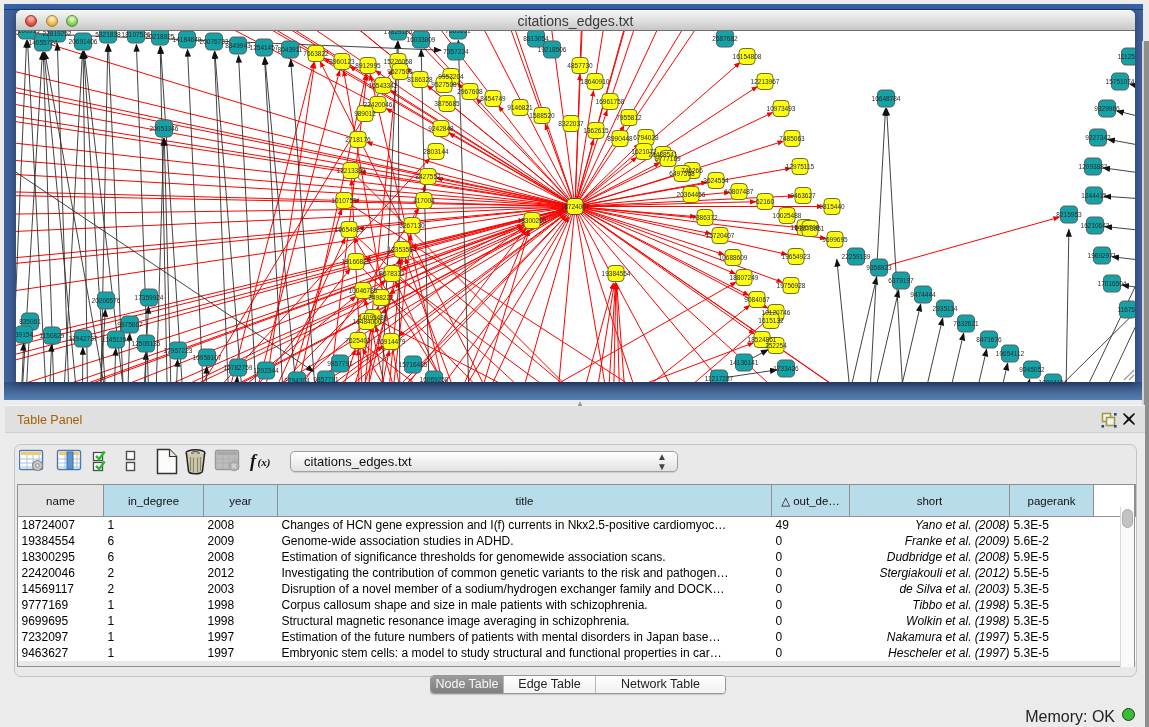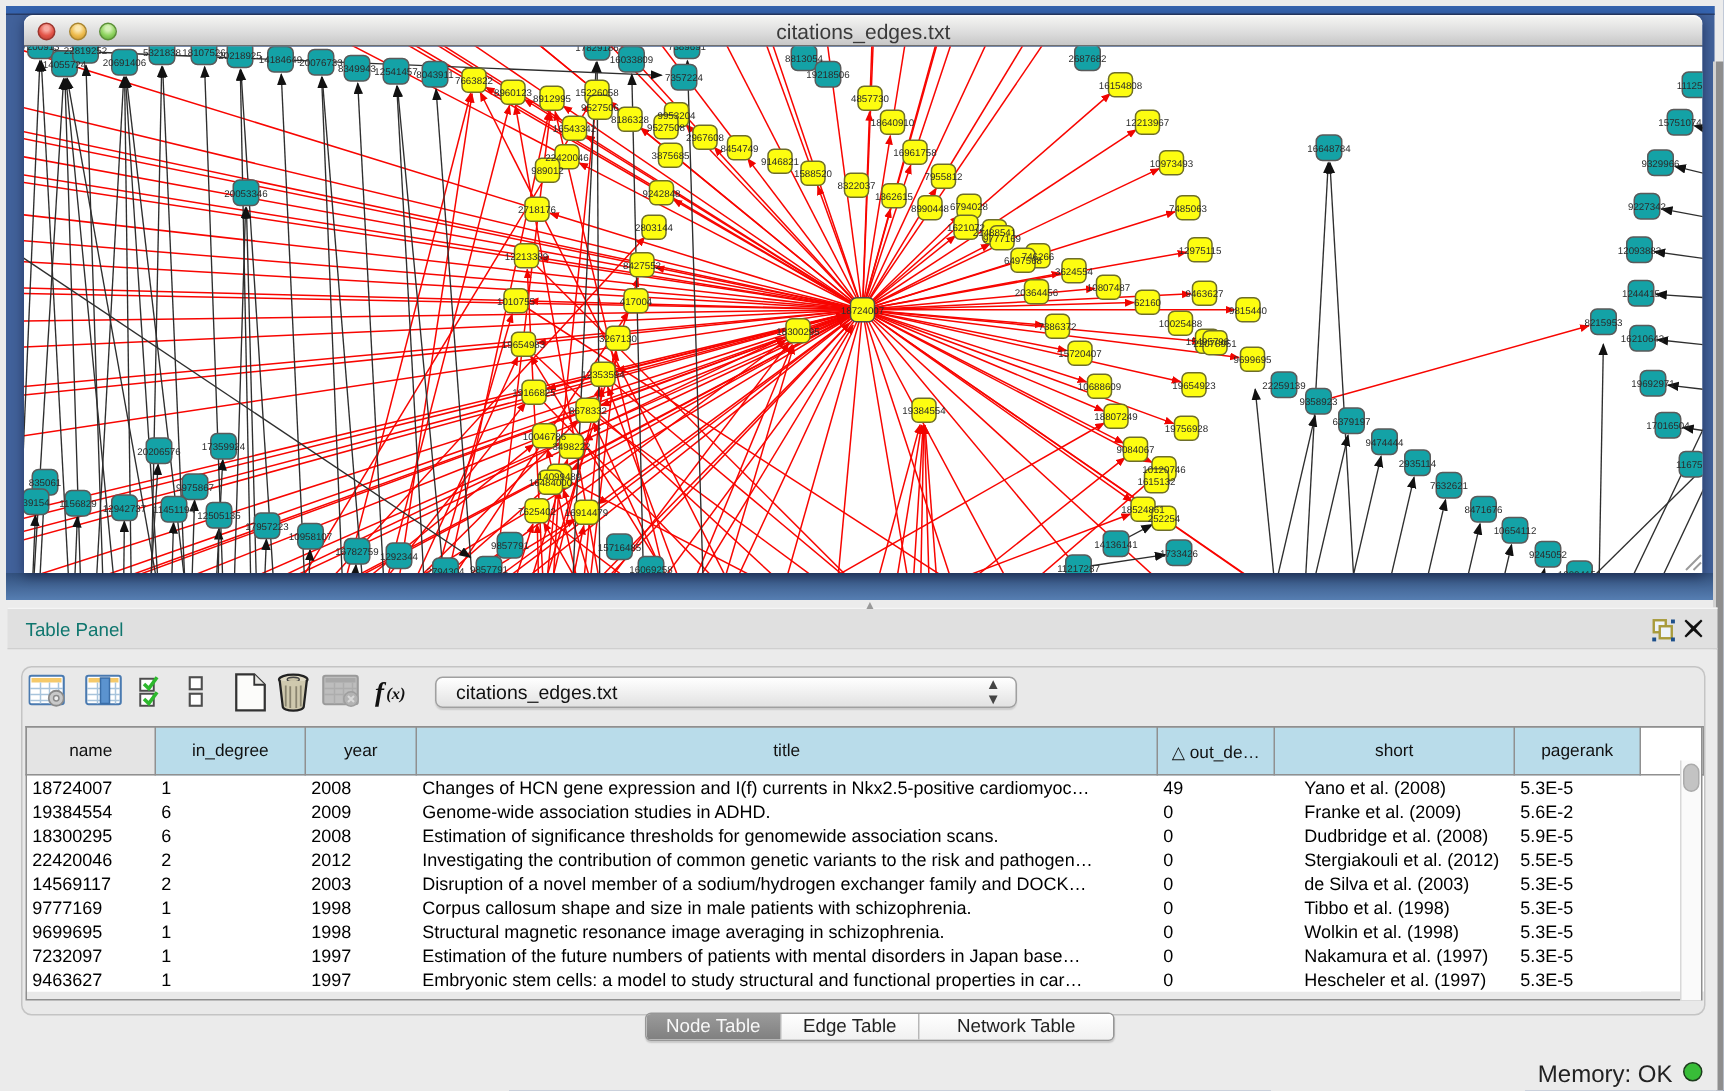--- a/index.html
+++ b/index.html
@@ -8,31 +8,31 @@
 .frame .bstrip { position:absolute; left:0; bottom:0; width:100%; height:18px; background:linear-gradient(#32507d,#567eb2); }
 .win { position:absolute; left:16px; top:10px; width:1119px; height:372px; box-shadow:0 2px 8px rgba(0,0,25,0.45); border-radius:6px 6px 0 0; }
 .titlebar { position:absolute; left:0; top:0; width:100%; height:21px; border-radius:6px 6px 0 0; background:linear-gradient(#f6f6f4,#dcdcdc 60%,#c7c7c7); border-bottom:1px solid #6f6f6f; box-shadow:inset 0 1px 0 #fbfbfb; }
 .titlebar .tl { position:absolute; top:4.5px; width:12px; height:12px; border-radius:50%; }
 .t-red { left:9px; background:radial-gradient(circle at 50% 30%, #f8a9a0 0 18%, #e4564a 55%, #b33a31); border:0.5px solid #9c352d; }
 .t-yel { left:30px; background:radial-gradient(circle at 50% 30%, #fbe7b0 0 18%, #eebc4e 55%, #c08f2e); border:0.5px solid #a8842f; }
 .t-grn { left:50px; background:radial-gradient(circle at 50% 30%, #d4f0b6 0 18%, #8fd460 55%, #5b9e38); border:0.5px solid #5b8f37; }
 .titlebar .ttext { position:absolute; top:3px; width:100%; text-align:center; font-size:14px; color:#3a3a3a; }
 .rightedge { position:absolute; left:1142px; top:41px; width:7px; height:686px; background:linear-gradient(90deg,#d2d2d2 0 2px,#8e8e8e 2px); }
 .tp-head { position:absolute; left:5px; top:405px; width:1140px; height:28px; background:#e0e0e0; border-top:1px solid #f5f5f5; border-bottom:1px solid #cfcfcf; }
-.tp-head .txt { position:absolute; left:12px; top:7px; font-size:12.5px; color:#0f766e; }
+.tp-head .txt { position:absolute; left:12px; top:7px; font-size:12.5px; color:#a16207; }
 .tp-body { position:absolute; left:0px; top:433px; width:1145px; height:294px; background:#ebebeb; }
 .container { position:absolute; left:14px; top:444px; width:1123px; height:233px; background:#e9e9e9; border:1px solid #c4c4c4; border-radius:7px; }
 .combo { position:absolute; left:290px; top:451px; width:388px; height:21px; border:1px solid #a0a0a0; border-radius:5px; background:linear-gradient(#ffffff,#e2e2e2); box-shadow:0 1px 1px rgba(0,0,0,0.12); font-size:13px; color:#111; line-height:19px; padding-left:13px; }
 .combo .arrows { position:absolute; right:10px; top:0; font-size:10px; color:#444; line-height:10px; }
 table.grid { position:absolute; left:17px; top:484px; width:1118px; border-collapse:collapse; table-layout:fixed; background:#fff; font-size:12px; }
 table.grid th { height:32px; font-weight:normal; font-size:11.5px; color:#111; background:#b9dcea; border:1px solid #909090; border-top:1px solid #808080; }
 table.grid th.c0 { background:#e4e4e4; }
 table.grid th.cx { background:#ffffff; border-left:none; }
 table.grid td { height:16px; padding:0 0 0 4px; white-space:nowrap; overflow:hidden; color:#000; border:none; }
-table.grid td.c5 { text-align:left; padding-left:20px; }
+table.grid td.c5 { text-align:right; padding-left:20px;font-style:italic; }
 table.grid tr { background:#fff; }
 .tbl-outline { position:absolute; left:17px; top:484px; width:1118px; height:183px; border:1px solid #8f8f8f; pointer-events:none; }
 .scroll { position:absolute; left:1120px; top:507px; width:14px; height:160px; background:#fafafa; border-left:1px solid #d8d8d8; }
 .thumb { position:absolute; left:1121.5px; top:509px; width:11px; height:19px; border-radius:5.5px; background:#c3c3c3; border:1px solid #ababab; }
 .tabs { position:absolute; left:430px; top:675px; height:19px; display:flex; border:1px solid #979797; border-radius:4px; overflow:hidden; background:#fff; box-shadow:0 1px 1px rgba(0,0,0,0.15); }
 .tabs .seg { font-size:12.5px; color:#222; text-align:center; line-height:17px; background:linear-gradient(#ffffff,#f1f1f1); border-left:1px solid #b8b8b8; }
 .tabs .seg.on { background:linear-gradient(#9a9a9a,#808080); color:#f8f8f8; border-left:none; }
 .status { position:absolute; right:34px; top:708px; font-size:16px; color:#222; }
 .statdot { position:absolute; left:1122px; top:708px; width:13px; height:13px; border-radius:50%; background:#38bd38; border:1.5px solid #1d3b1d; }
 </style></head>
@@ -769,18 +769,18 @@
         <td class="c4">0</td>
         <td class="c5">Hescheler et al. (1997)</td>
         <td class="c6">5.3E-5</td>
       </tr>
 </tbody>
   </table>
 <div class="tbl-outline"></div>
 <div class="scroll"></div>
 <div class="thumb"></div>
 <div class="tabs">
-  <div class="seg on" style="width:89px">Node Table</div>
+  <div class="seg on" style="width:72px">Node Table</div>
   <div class="seg" style="width:92px">Edge Table</div>
   <div class="seg" style="width:130px">Network Table</div>
 </div>
 <div class="status">Memory: OK</div>
 <div class="statdot"></div>
 
 </body></html>

